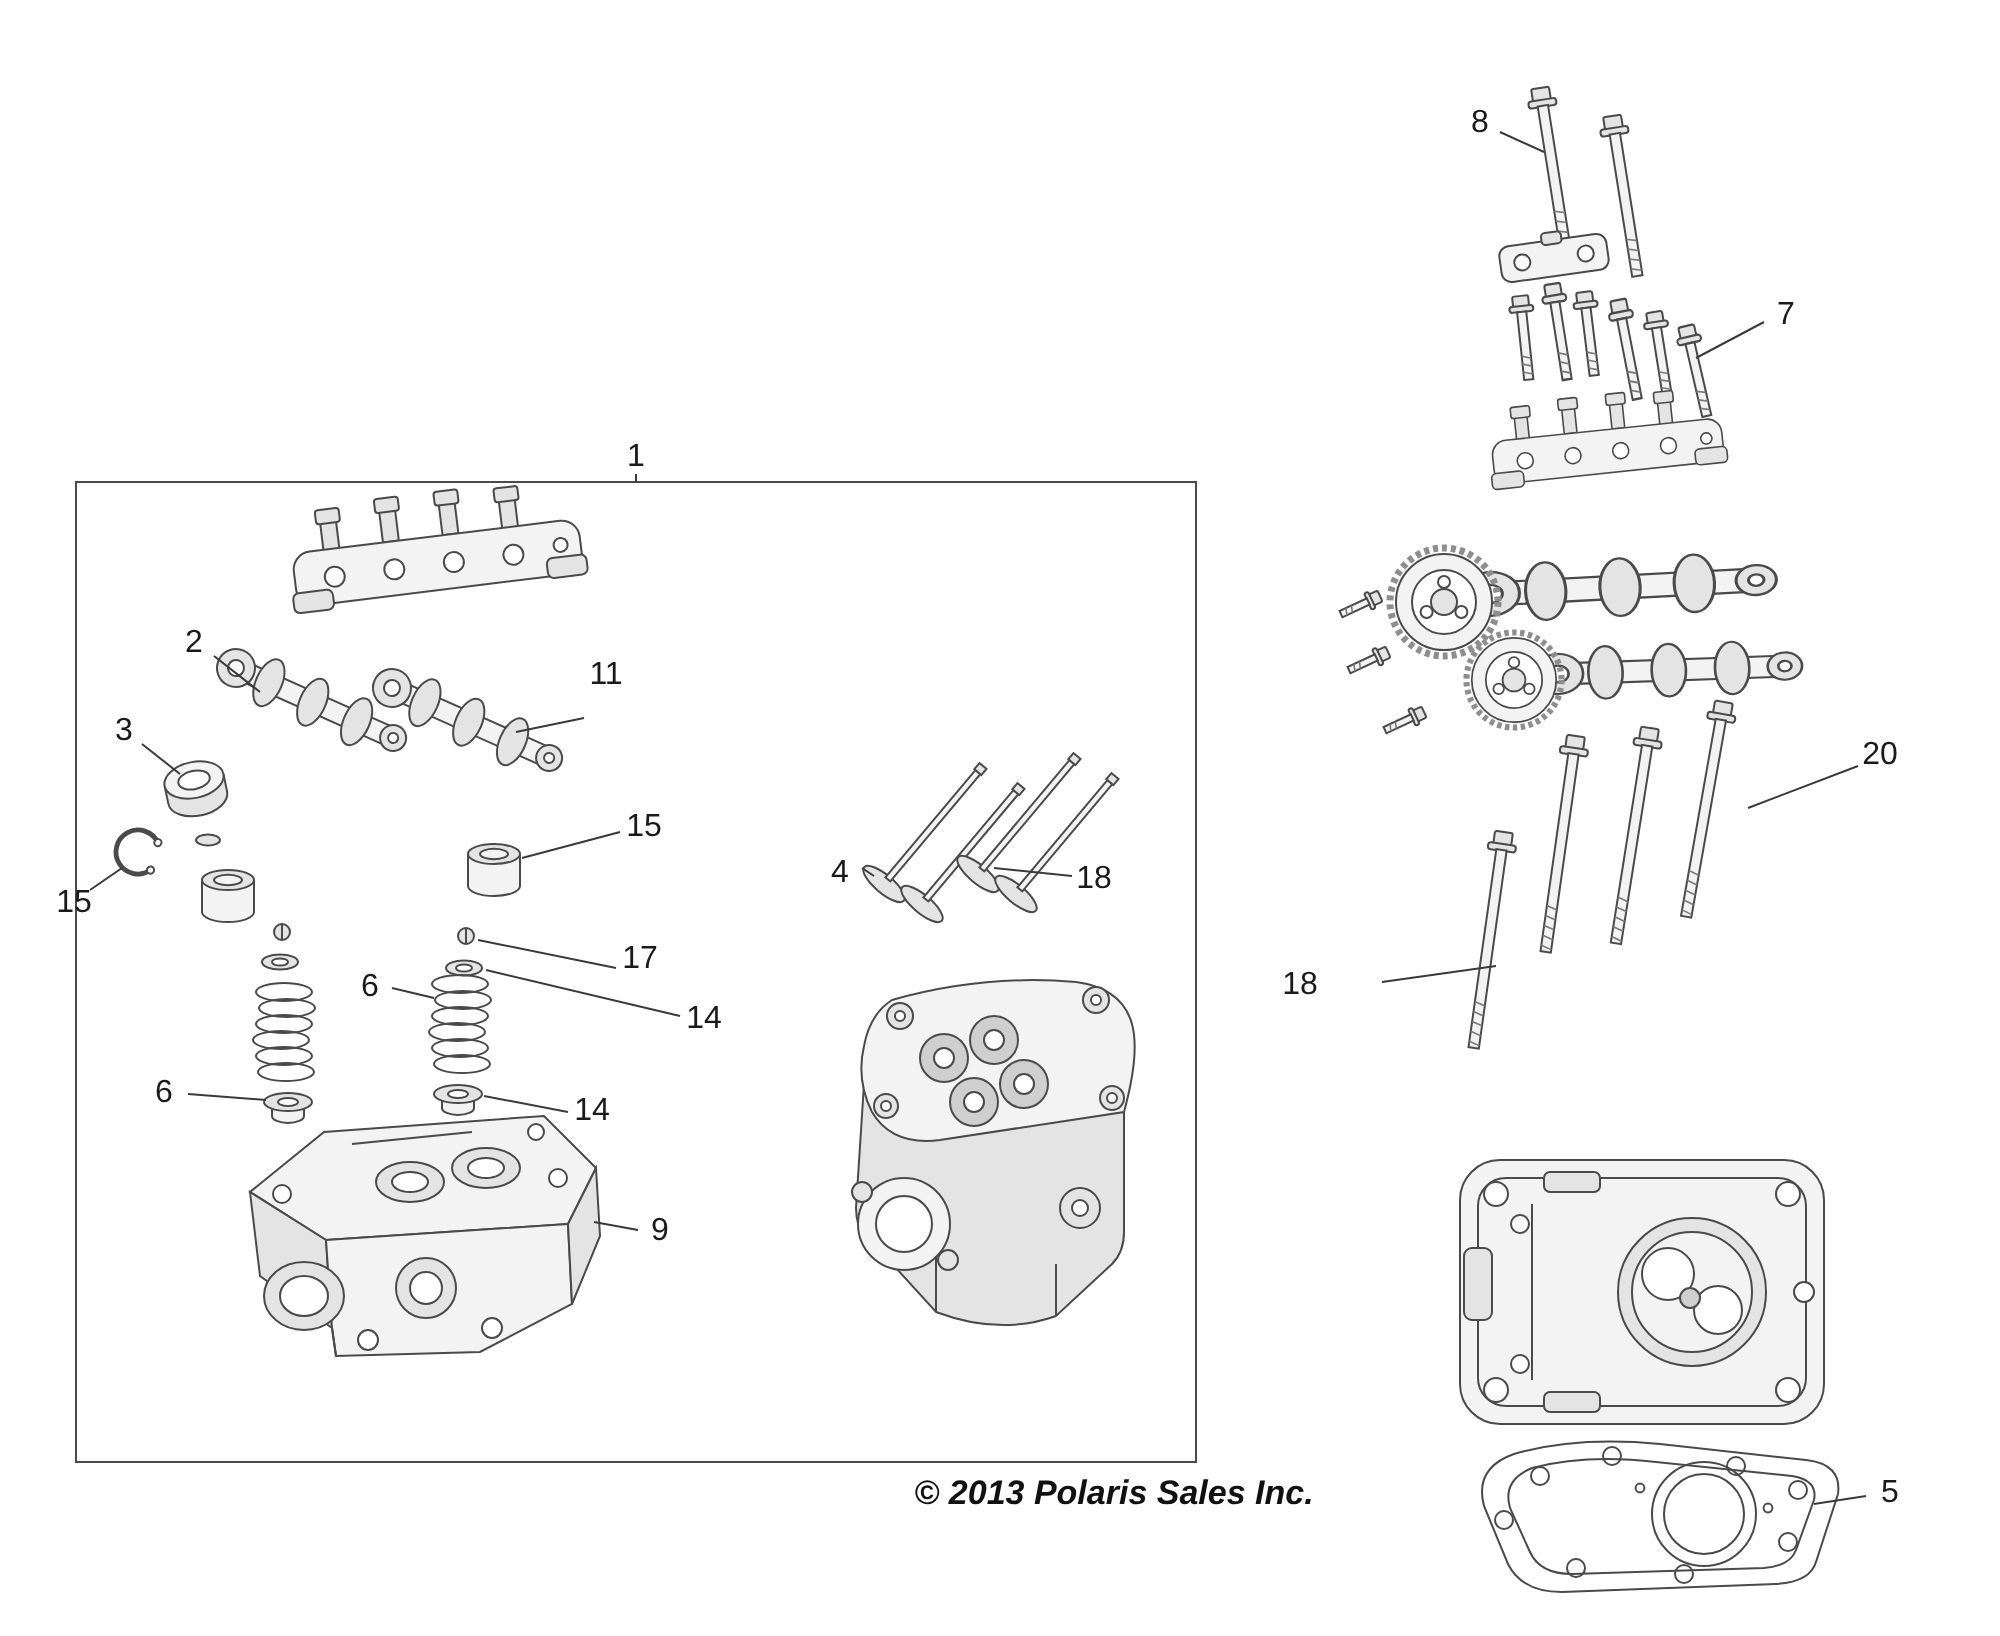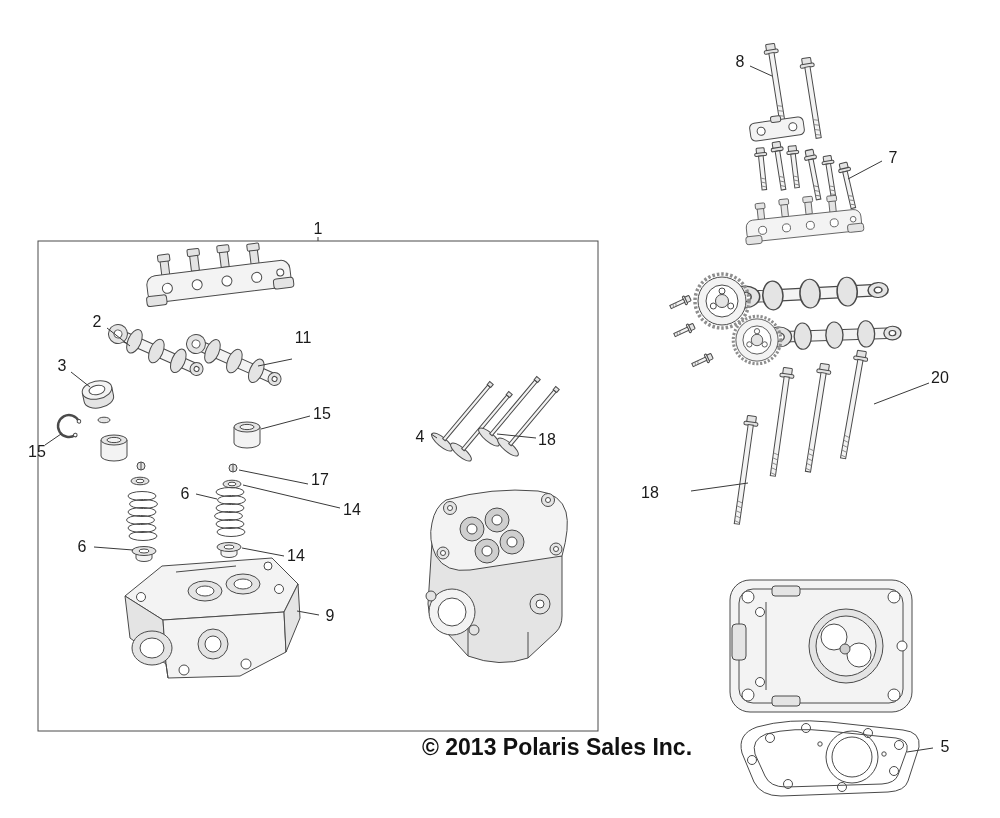--- a/index.html
+++ b/index.html
@@ -9,21 +9,21 @@
   }
   .stage { position:relative; width:1000px; height:818px; background:#ffffff; overflow:hidden; }
   .stage > svg { position:absolute; left:0; top:0; }
 
   .callout {
     position:absolute; transform:translate(-50%,-50%);
     font-size:16px; line-height:1; color:#1a1a1a; white-space:nowrap;
   }
   .copyright {
     position:absolute; transform:translate(-50%,-50%);
-    font-size:23px; font-weight:bold; color:#111111; white-space:nowrap;
+    font-size:17px; font-weight:bold; color:#111111; white-space:nowrap;font-style:italic;
   }
 
   
   .ln  { fill:none;    stroke:#4a4a4a; stroke-width:1; }
   .f0  { fill:#ffffff; stroke:#4a4a4a; stroke-width:1; }
   .f1  { fill:#f3f3f3; stroke:#4a4a4a; stroke-width:1; }
   .f2  { fill:#e4e4e4; stroke:#4a4a4a; stroke-width:1; }
   .f3  { fill:#cfcfcf; stroke:#4a4a4a; stroke-width:1; }
   .ldr { stroke:#3a3a3a; stroke-width:1; }
   .thr { stroke:#7a7a7a; stroke-width:0.8; }

